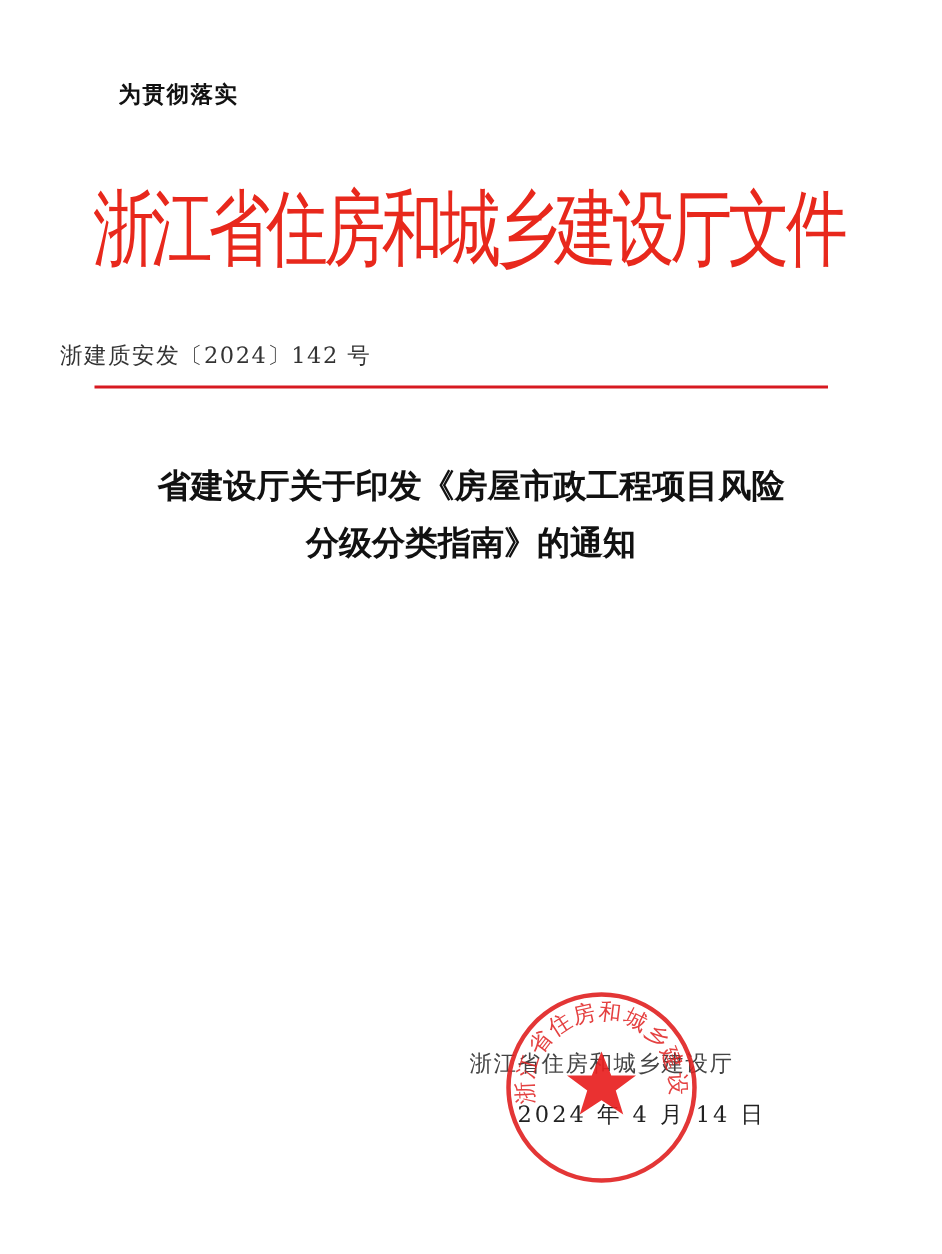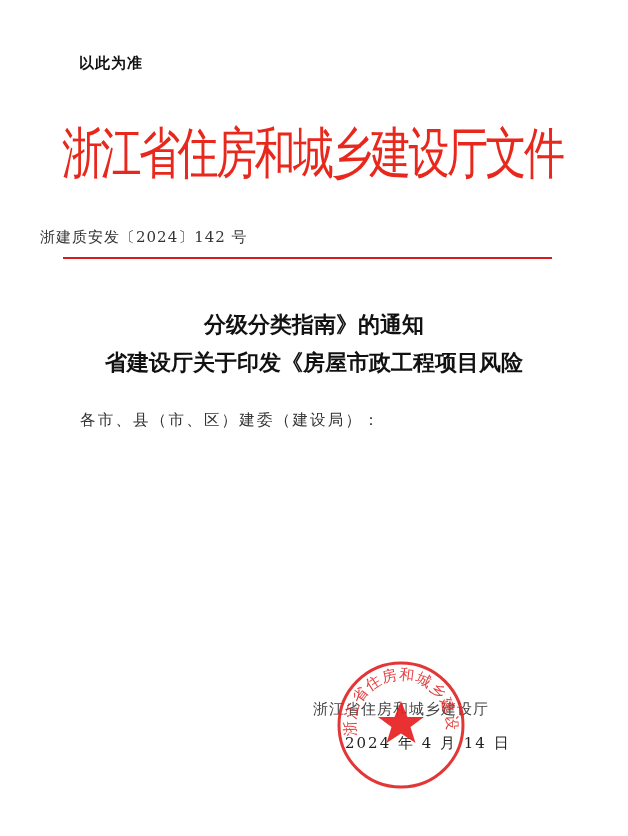--- a/index.html
+++ b/index.html
@@ -13,35 +13,34 @@
   .body { left:80px; top:405px; width:480px; font-size:15.5px; line-height:30px; color:#333; letter-spacing:2.2px; }
   .body p { margin:0; }
   .body .indent { text-indent:2em; }
   .sign { left:313px; top:700px; font-size:15px; color:#444; letter-spacing:1px; }
   .date { left:345px; top:734px; font-size:15px; color:#222; letter-spacing:2px; }
   .seal { left:335px; top:659px; width:132px; height:132px; }
 </style>
 </head>
 <body>
 
-<div class="abs note">以此为准</div>
+<div class="abs note">为贯彻落实</div>
 
 <div class="abs header">浙江省住房和城乡建设厅文件</div>
 
 <div class="abs docno">浙建质安发〔2024〕142 号</div>
 
 <div class="abs rule"></div>
 
 <div class="abs title">
+  <div>省建设厅关于印发《房屋市政工程项目风险</div>
   <div>分级分类指南》的通知</div>
-  <div>省建设厅关于印发《房屋市政工程项目风险</div>
 </div>
 
 <div class="abs body">
-  <p>各市、县（市、区）建委（建设局）：</p>
 </div>
 
 <div class="abs sign">浙江省住房和城乡建设厅</div>
 <div class="abs date">2024 年 4 月 14 日</div>
 
 <div class="abs seal">
   <svg width="132" height="132" viewBox="0 0 132 132">
     <defs>
       <path id="arcpath" d="M 22 80 A 46 46 0 1 1 110 80"></path>
     </defs>

